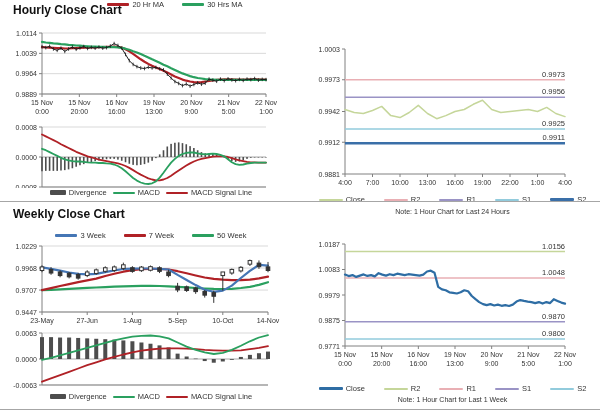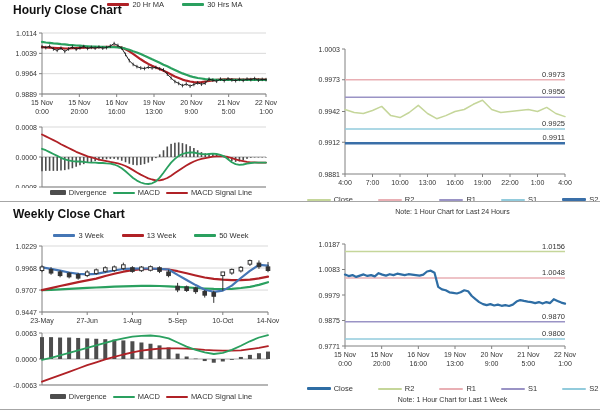--- a/index.html
+++ b/index.html
@@ -5,21 +5,21 @@
   html,body{margin:0;padding:0;background:#ffffff;}
   .page{position:relative;width:600px;height:413px;background:#fff;overflow:hidden;
         font-family:"Liberation Sans",sans-serif;color:#1a1a1a;}
   .panel{position:absolute;}
   .chart-title{position:absolute;left:13px;top:3px;font-size:12px;font-weight:bold;color:#111;}
   .legend-row{position:absolute;display:flex;justify-content:center;align-items:center;}
   .legend-row .li{display:inline-flex;align-items:center;gap:3px;font-size:7.5px;color:#333;white-space:nowrap;}
   .legend-row .sw{display:inline-block;border-radius:1px;}
   .gap-wide{gap:18px;}
   .gap-mid{gap:6px;}
-  .gap-sm{gap:25px;text-align:right;}
+  .gap-sm{gap:19px;text-align:right;}
   .note{position:absolute;font-size:7px;color:#333;text-align:center;}
   .divider{position:absolute;left:0;width:600px;height:1px;background:#a6a6a6;}
   svg{position:absolute;display:block;font-family:"Liberation Sans",sans-serif;}
   svg text{font-family:"Liberation Sans",sans-serif;}
 </style>
 </head>
 <body>
 
 <div class="page">
 
@@ -297,21 +297,21 @@
 
   <div class="panel" style="left:0;top:203px;width:310px;height:206px;text-decoration:underline;">
     <div class="chart-title" style="top:4px;">Weekly Close Chart</div>
     <div class="legend-row gap-wide" style="left:0;top:28px;width:302px;">
         <span class="li">
           <span class="sw" style="background: rgb(69, 118, 181); width: 22px; height: 3px;"></span>
           <span>3 Week</span>
         </span>
         <span class="li">
           <span class="sw" style="background: rgb(176, 33, 38); width: 22px; height: 3px;"></span>
-          <span>13 Week</span>
+          <span>7 Week</span>
         </span>
         <span class="li">
           <span class="sw" style="background: rgb(42, 160, 95); width: 22px; height: 3px;"></span>
           <span>50 Week</span>
         </span>
       </div>
     <svg style="left:0;top:39px;" width="302" height="86" viewBox="0 0 302 86">
         <line x1="42" y1="4" x2="268" y2="4" stroke="#d9d9d9" stroke-width="1"></line>
         <line x1="39" y1="4" x2="42" y2="4" stroke="#808080" stroke-width="1"></line>
         <text x="37" y="6.5" text-anchor="end" font-size="7" fill="#333">1.0229</text>

